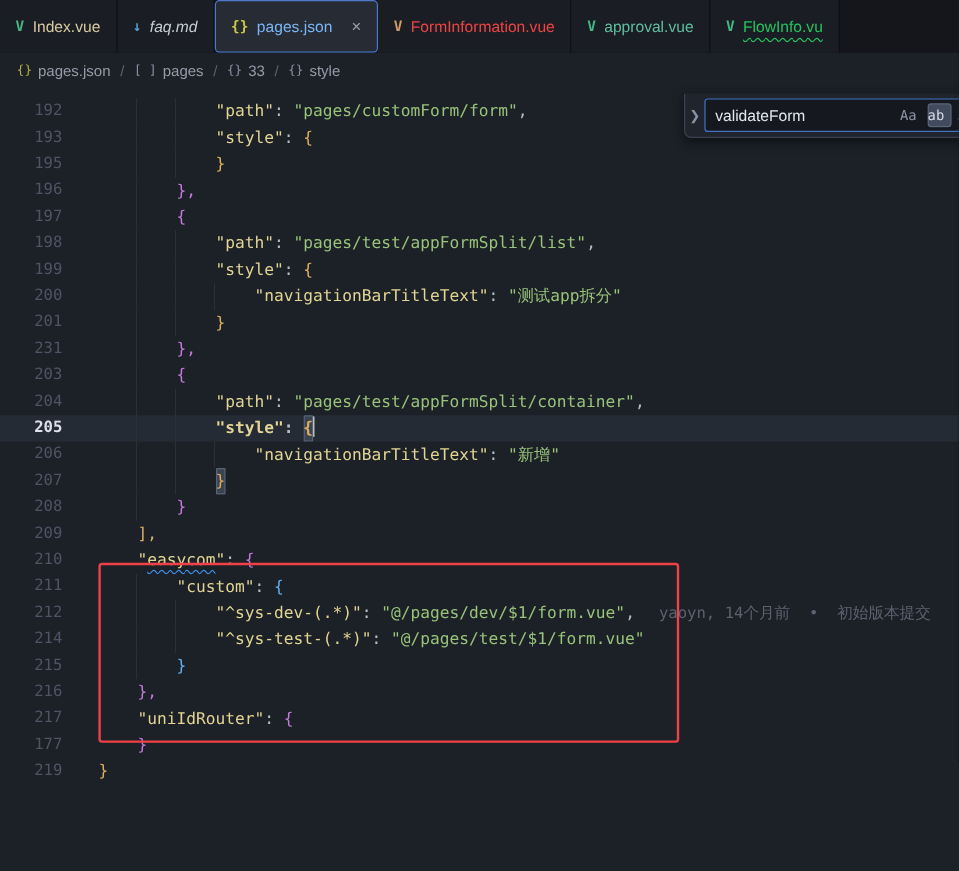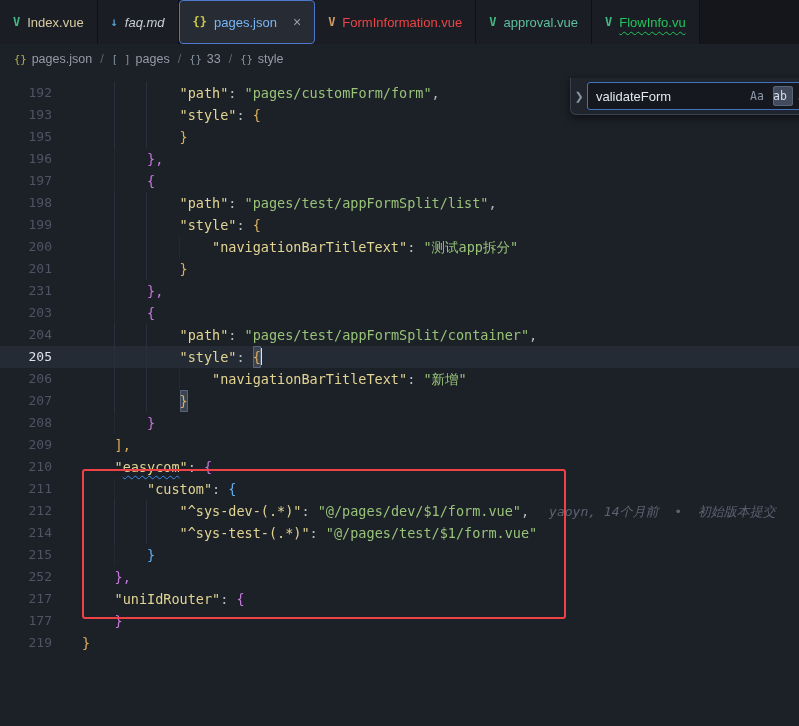--- a/index.html
+++ b/index.html
@@ -20,35 +20,35 @@
   .crumbs{display:flex;align-items:center;height:30px;background:#1c2027;padding-left:14px;gap:6px;
           font-size:12.5px;color:#959ca8;}
   .crumb{display:inline-flex;align-items:center;gap:5px;}
   .cicon{font-family:"DejaVu Sans Mono",monospace;font-size:10.5px;}
   .csep{color:#5c636e;margin:0 2px;}
 
   
   .editor{position:relative;padding-top:8px;font-family:"DejaVu Sans Mono",monospace;
           font-size:13.5px;line-height:22px;}
   .line{display:flex;height:22px;}
-  .line.active{background:#252b35;}
+  .line.active{background:#252b35;font-weight:bold;}
   .num{flex:0 0 52px;text-align:right;padding-right:14px;color:#4d5565;font-size:13px;user-select:none;}
   .line.active .num{color:#dce1ea;}
   .codetext{white-space:pre;padding-left:16px;}
   .tk{display:inline-block;}
   .tk.ws{background-image:repeating-linear-gradient(to right,
           transparent 0,transparent calc(4ch - 1px),#2a303b calc(4ch - 1px),#2a303b 4ch);
          background-repeat:no-repeat;}
   .key{color:#e2d493;}
   .pn{color:#b6bdc9;}
   .st{color:#98c379;}
   .b1{color:#dcaf5c;}
   .b2{color:#c678dd;}
   .b3{color:#61afef;}
-  .blame{color:#5b6370;font-style:italic;padding-left:20px;font-size:13px;}
+  .blame{color:#5b6370;padding-left:20px;font-size:13px;}
   .sq{text-decoration-line:underline;text-decoration-style:wavy;text-decoration-color:#3b8eea;
       text-decoration-thickness:1px;text-underline-offset:3px;}
   .tk.box{background:#3c4350;box-shadow:inset 0 0 0 1px #59647a;border-radius:1px;}
   .cursor{display:inline-block;width:1.5px;height:17px;background:#dde3ec;vertical-align:-3px;}
 
   
   .find{position:absolute;top:78px;left:570px;width:256px;height:36px;background:#20242d;
         border:1px solid #3b414e;border-top:none;border-radius:0 0 6px 6px;display:flex;align-items:center;
         box-shadow:0 3px 9px rgba(0,0,0,.5);z-index:7;}
   .fchev{width:16px;text-align:center;color:#8a93a3;font-size:11px;cursor:pointer;}
@@ -199,21 +199,21 @@
       </div>
       <div class="line">
         <span class="num">214</span>
         <span class="codetext"><span class="tk ws" style="background-size: 8ch 100%;">            </span><span class="tk key">"^sys-test-(.*)"</span><span class="tk pn">: </span><span class="tk st">"@/pages/test/$1/form.vue"</span></span>
       </div>
       <div class="line">
         <span class="num">215</span>
         <span class="codetext"><span class="tk ws" style="background-size: 4ch 100%;">        </span><span class="tk b3">}</span></span>
       </div>
       <div class="line">
-        <span class="num">252</span>
+        <span class="num">216</span>
         <span class="codetext"><span class="tk ws" style="background-size: 0ch 100%;">    </span><span class="tk b2">},</span></span>
       </div>
       <div class="line">
         <span class="num">217</span>
         <span class="codetext"><span class="tk ws" style="background-size: 0ch 100%;">    </span><span class="tk key">"uniIdRouter"</span><span class="tk pn">: </span><span class="tk b2">{</span></span>
       </div>
       <div class="line">
         <span class="num">177</span>
         <span class="codetext"><span class="tk ws" style="background-size: 0ch 100%;">    </span><span class="tk b2">}</span></span>
       </div>

